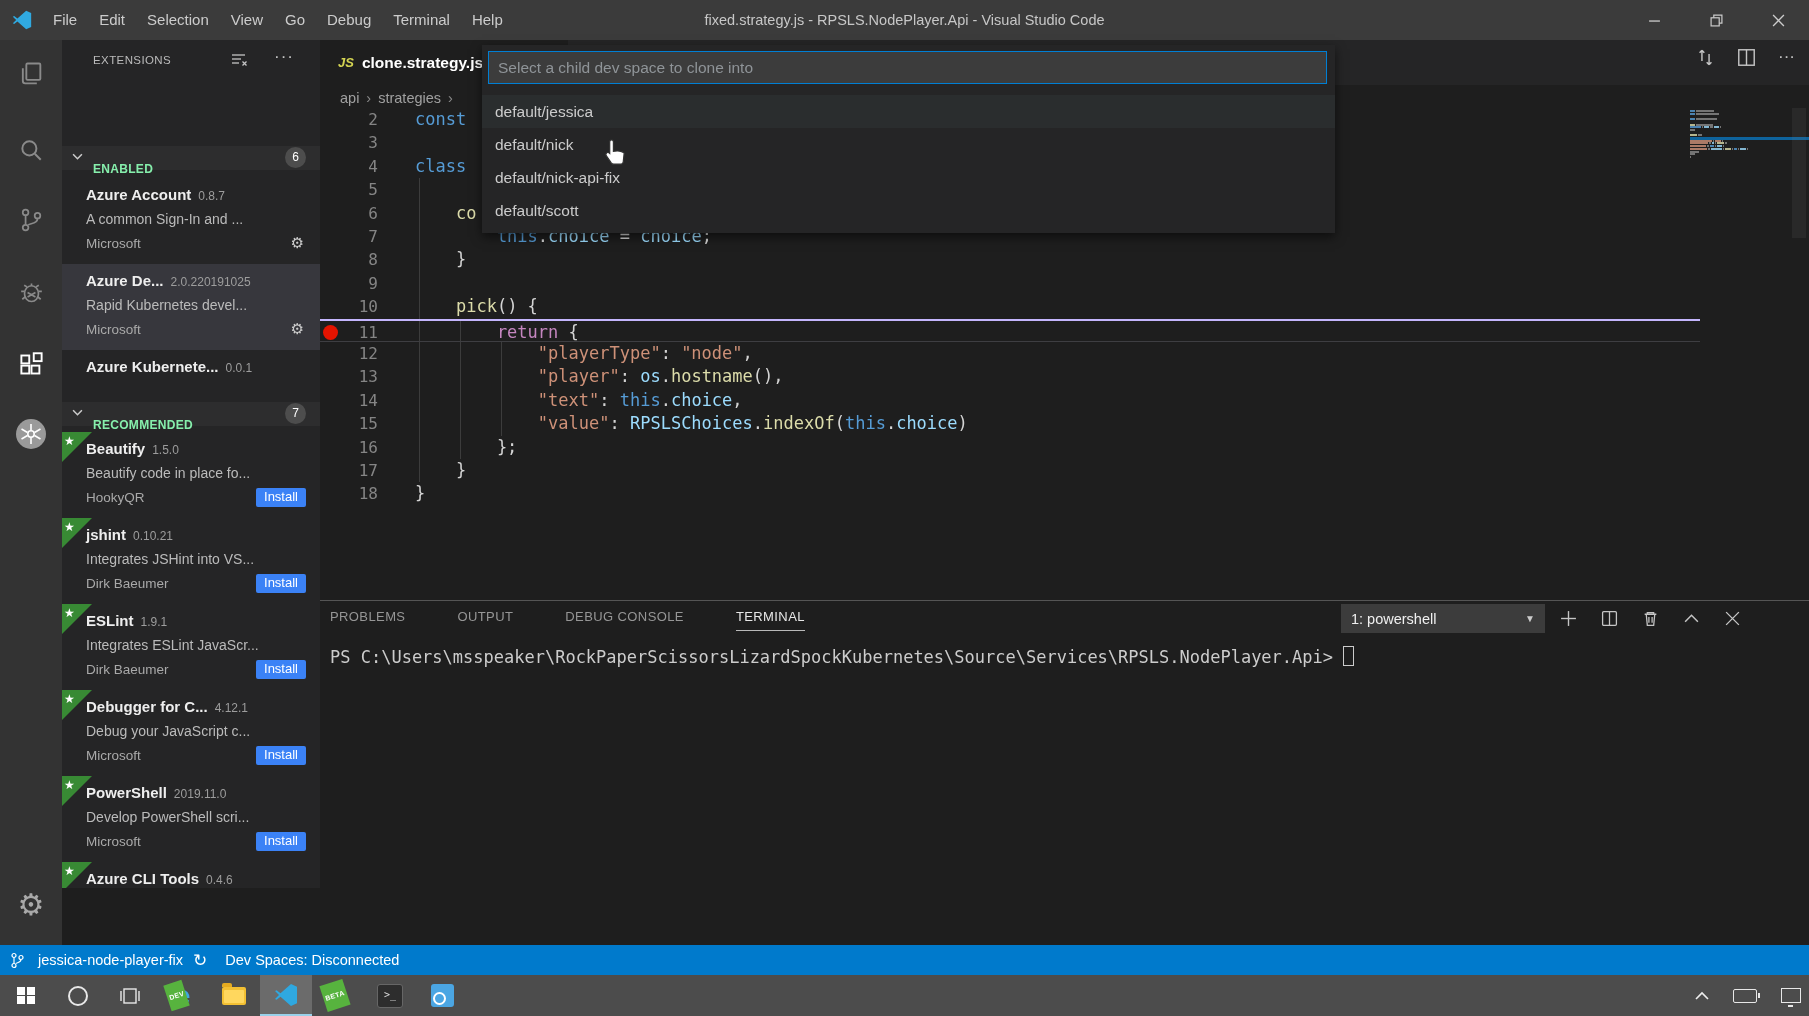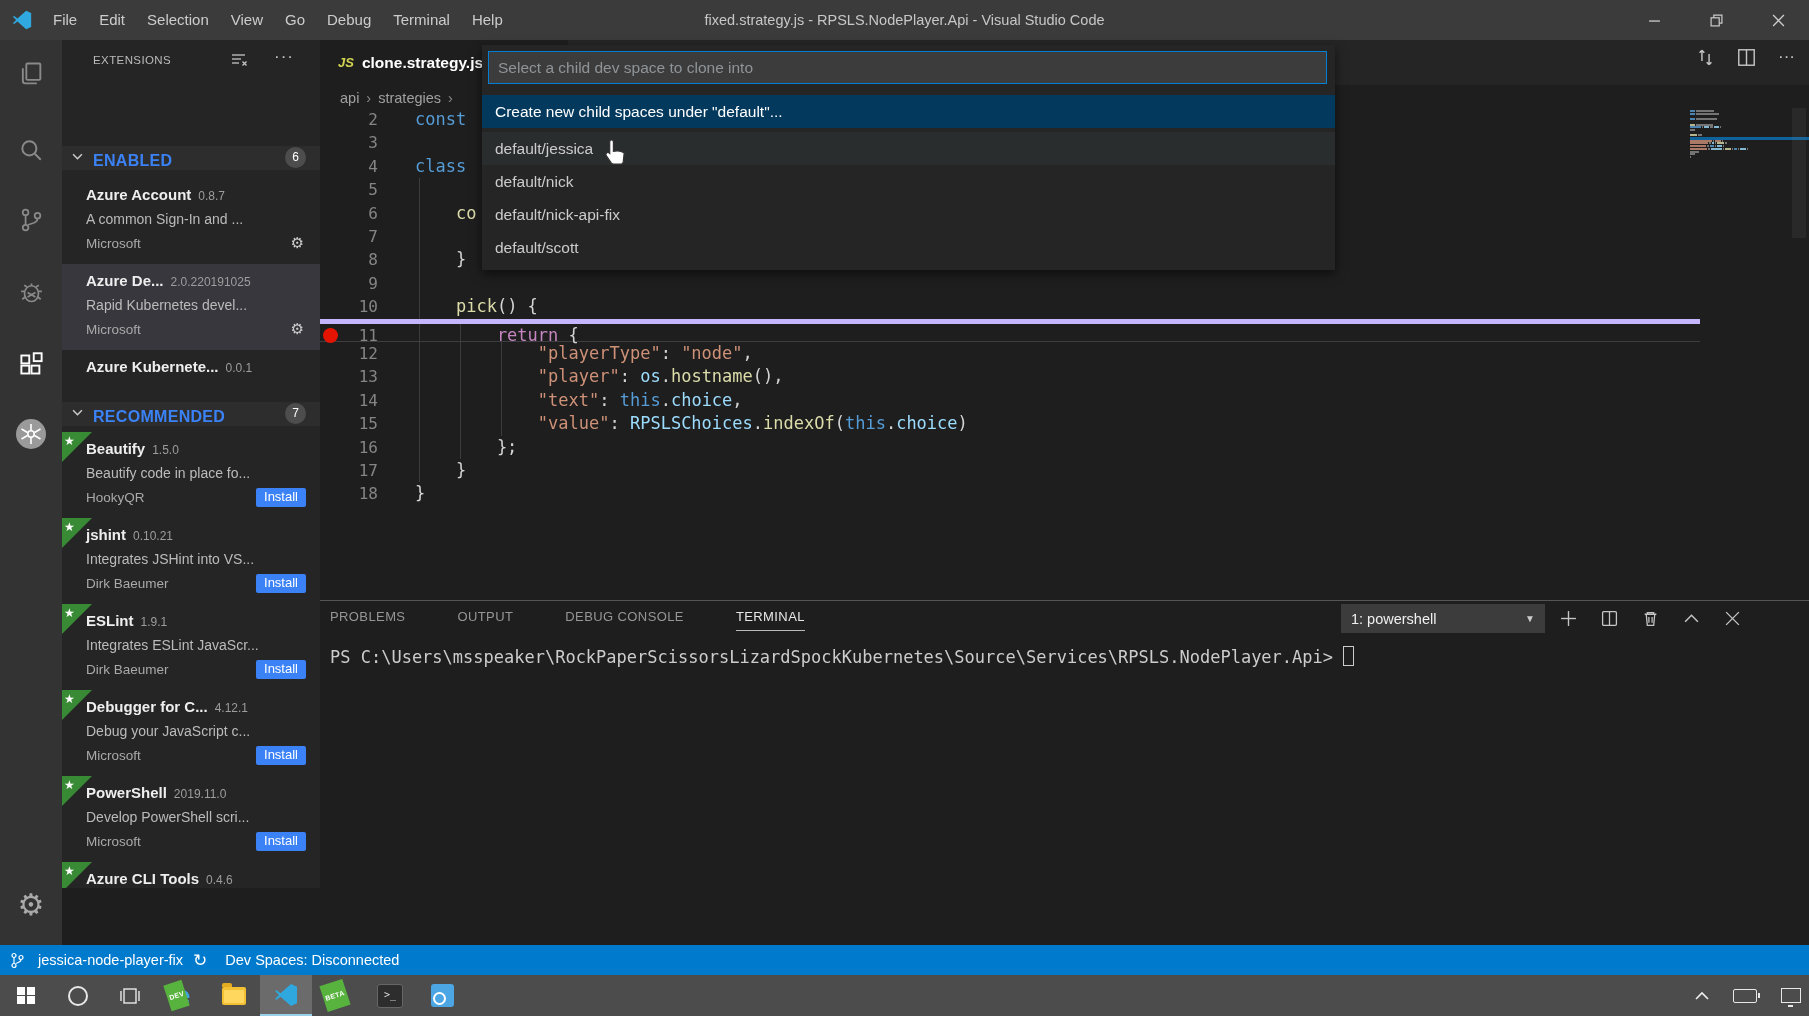--- a/index.html
+++ b/index.html
@@ -22,21 +22,21 @@
   
   .sidebar{left:62px;top:40px;width:258px;height:848px;background:#252526;overflow:hidden;}
   .sb-header{position:absolute;left:0;top:10px;width:258px;height:26px;}
   .sb-title{position:absolute;left:31px;top:4px;font-size:11.5px;letter-spacing:.4px;color:#bbbbbb;}
   .sb-hicon{position:absolute;top:2px;color:#c5c5c5;}
   .search-box{position:absolute;left:23px;top:56px;width:218px;height:40px;background:#3c3c3c;border:none;
       color:#9a9a9a;font-size:15px;padding:0 8px;box-sizing:border-box;font-family:"Liberation Sans",sans-serif;}
   .search-box::placeholder{color:#9a9a9a;}
   .section-hdr{position:absolute;left:0;width:258px;height:24px;background:#2d2d2e;}
   .section-hdr .chev{position:absolute;left:10px;top:5px;}
-  .section-hdr .lbl{position:absolute;left:31px;top:6px;font-size:16px;font-weight:bold;color:#3b82f6;letter-spacing:.3px;}
+  .section-hdr .lbl{position:absolute;left:31px;top:16px;font-size:12px;font-weight:bold;color:#86efac;letter-spacing:.3px;}
   .badge{position:absolute;right:14px;top:1px;min-width:21px;height:21px;border-radius:11px;background:#4d4d4d;
          color:#fff;font-size:12px;text-align:center;line-height:21px;}
   .ext-item{position:absolute;left:0;width:258px;overflow:hidden;}
   .ext-item.selected{background:#37373d;}
   .ext-name{position:absolute;left:24px;top:8px;font-size:15px;font-weight:bold;color:#eeeeee;white-space:nowrap;}
   .ext-ver{font-size:12px;font-weight:normal;color:#9d9d9d;margin-left:7px;}
   .ext-desc{position:absolute;left:24px;top:33px;font-size:14px;color:#bbbbbb;white-space:nowrap;}
   .ext-pub{position:absolute;left:24px;top:58px;font-size:13.5px;color:#a9a9a9;}
   .ext-gear{position:absolute;right:16px;top:56px;color:#cccccc;font-size:15px;}
   .install-btn{position:absolute;right:14px;top:56px;background:#3b82f6;color:#fff;font-size:13px;
@@ -52,21 +52,21 @@
   .editor-actions{position:absolute;right:14px;top:8px;display:flex;gap:22px;color:#c5c5c5;}
   .breadcrumb{position:absolute;left:20px;top:47px;height:22px;font-size:14.5px;color:#a0a0a0;display:flex;align-items:center;}
   .breadcrumb .sep{margin:0 7px;color:#8a8a8a;}
   .code-area{position:absolute;left:0;top:68px;width:1489px;height:492px;
              font-family:"DejaVu Sans Mono","Liberation Mono",monospace;font-size:17px;}
   .code-line{position:absolute;left:0;width:1380px;height:23px;line-height:23px;white-space:pre;}
   .gutter{position:absolute;left:0;top:0;width:58px;text-align:right;color:#858585;font-size:16px;}
   .ltext{position:absolute;left:95px;top:0;}
   .tok-kw{color:#569cd6}.tok-ctrl{color:#c586c0}.tok-fn{color:#dcdcaa}
   .tok-str{color:#ce9178}.tok-var{color:#9cdcfe}.tok-pun{color:#d4d4d4}
-  .cur-line{border-top:5px solid #c4b5fd;border-bottom:1px solid #3e3e42;box-sizing:border-box;}
+  .cur-line{border-top:2px solid #c4b5fd;border-bottom:1px solid #3e3e42;box-sizing:border-box;}
   .breakpoint{position:absolute;left:3px;top:4px;width:15px;height:15px;border-radius:50%;background:#e51400;}
   .iguide{position:absolute;width:1px;background:#3c3c3c;}
   .minimap{position:absolute;left:1370px;top:70px;width:100px;height:160px;}
   .mm-seg{position:absolute;height:2px;opacity:.8;}
   .mm-curline{position:absolute;left:1370px;top:97px;width:119px;height:2.5px;background:#0e639c;}
   .mm-scroll{position:absolute;left:1472px;top:68px;width:14px;height:130px;background:rgba(120,120,120,0.12);}
   
   .panel{left:320px;top:600px;width:1489px;height:345px;background:#1e1e1e;border-top:1px solid #555;box-sizing:border-box;}
   .panel-tabs{position:absolute;left:10px;top:8px;display:flex;gap:52px;}
   .panel-tab{font-size:13px;letter-spacing:.4px;color:#969696;padding-bottom:6px;}
@@ -529,21 +529,20 @@
           </svg>
       </span>
       <span class="battery"></span>
       <span class="net-icon"></span>
     </div>
   </div>
 
   <div class="abs quick-input">
     <input class="qi-input" placeholder="Select a child dev space to clone into" style="">
     <div class="qi-list" id="qi-list">
-        <div class="qi-item selected">Create new child spaces under "default"...</div>
         <div class="qi-item hover">default/jessica</div>
         <div class="qi-item">default/nick</div>
         <div class="qi-item">default/nick-api-fix</div>
         <div class="qi-item">default/scott</div>
       </div>
   </div>
 
   <svg class="abs cursor-svg" style="left:603px;top:138px;" width="26" height="32" viewBox="0 0 16 20">
     <path d="M5.2 1.2 c.7 0 1.2.6 1.2 1.3 V8.3 l1.2-.15 c2.8-.3 5.6.6 5.5 1.5 l-.55 5.2 c-.1.9-.8 1.55-1.7 1.55 H6.6 c-.6 0-1.2-.3-1.6-.8 L2 11.2 c-.5-.6-.4-1.4.2-1.9 .5-.4 1.2-.35 1.65.05 l.2.2 V2.5 c0-.7.5-1.3 1.15-1.3 z" fill="#ffffff" stroke="#333" stroke-width="0.8"></path>
   </svg>

